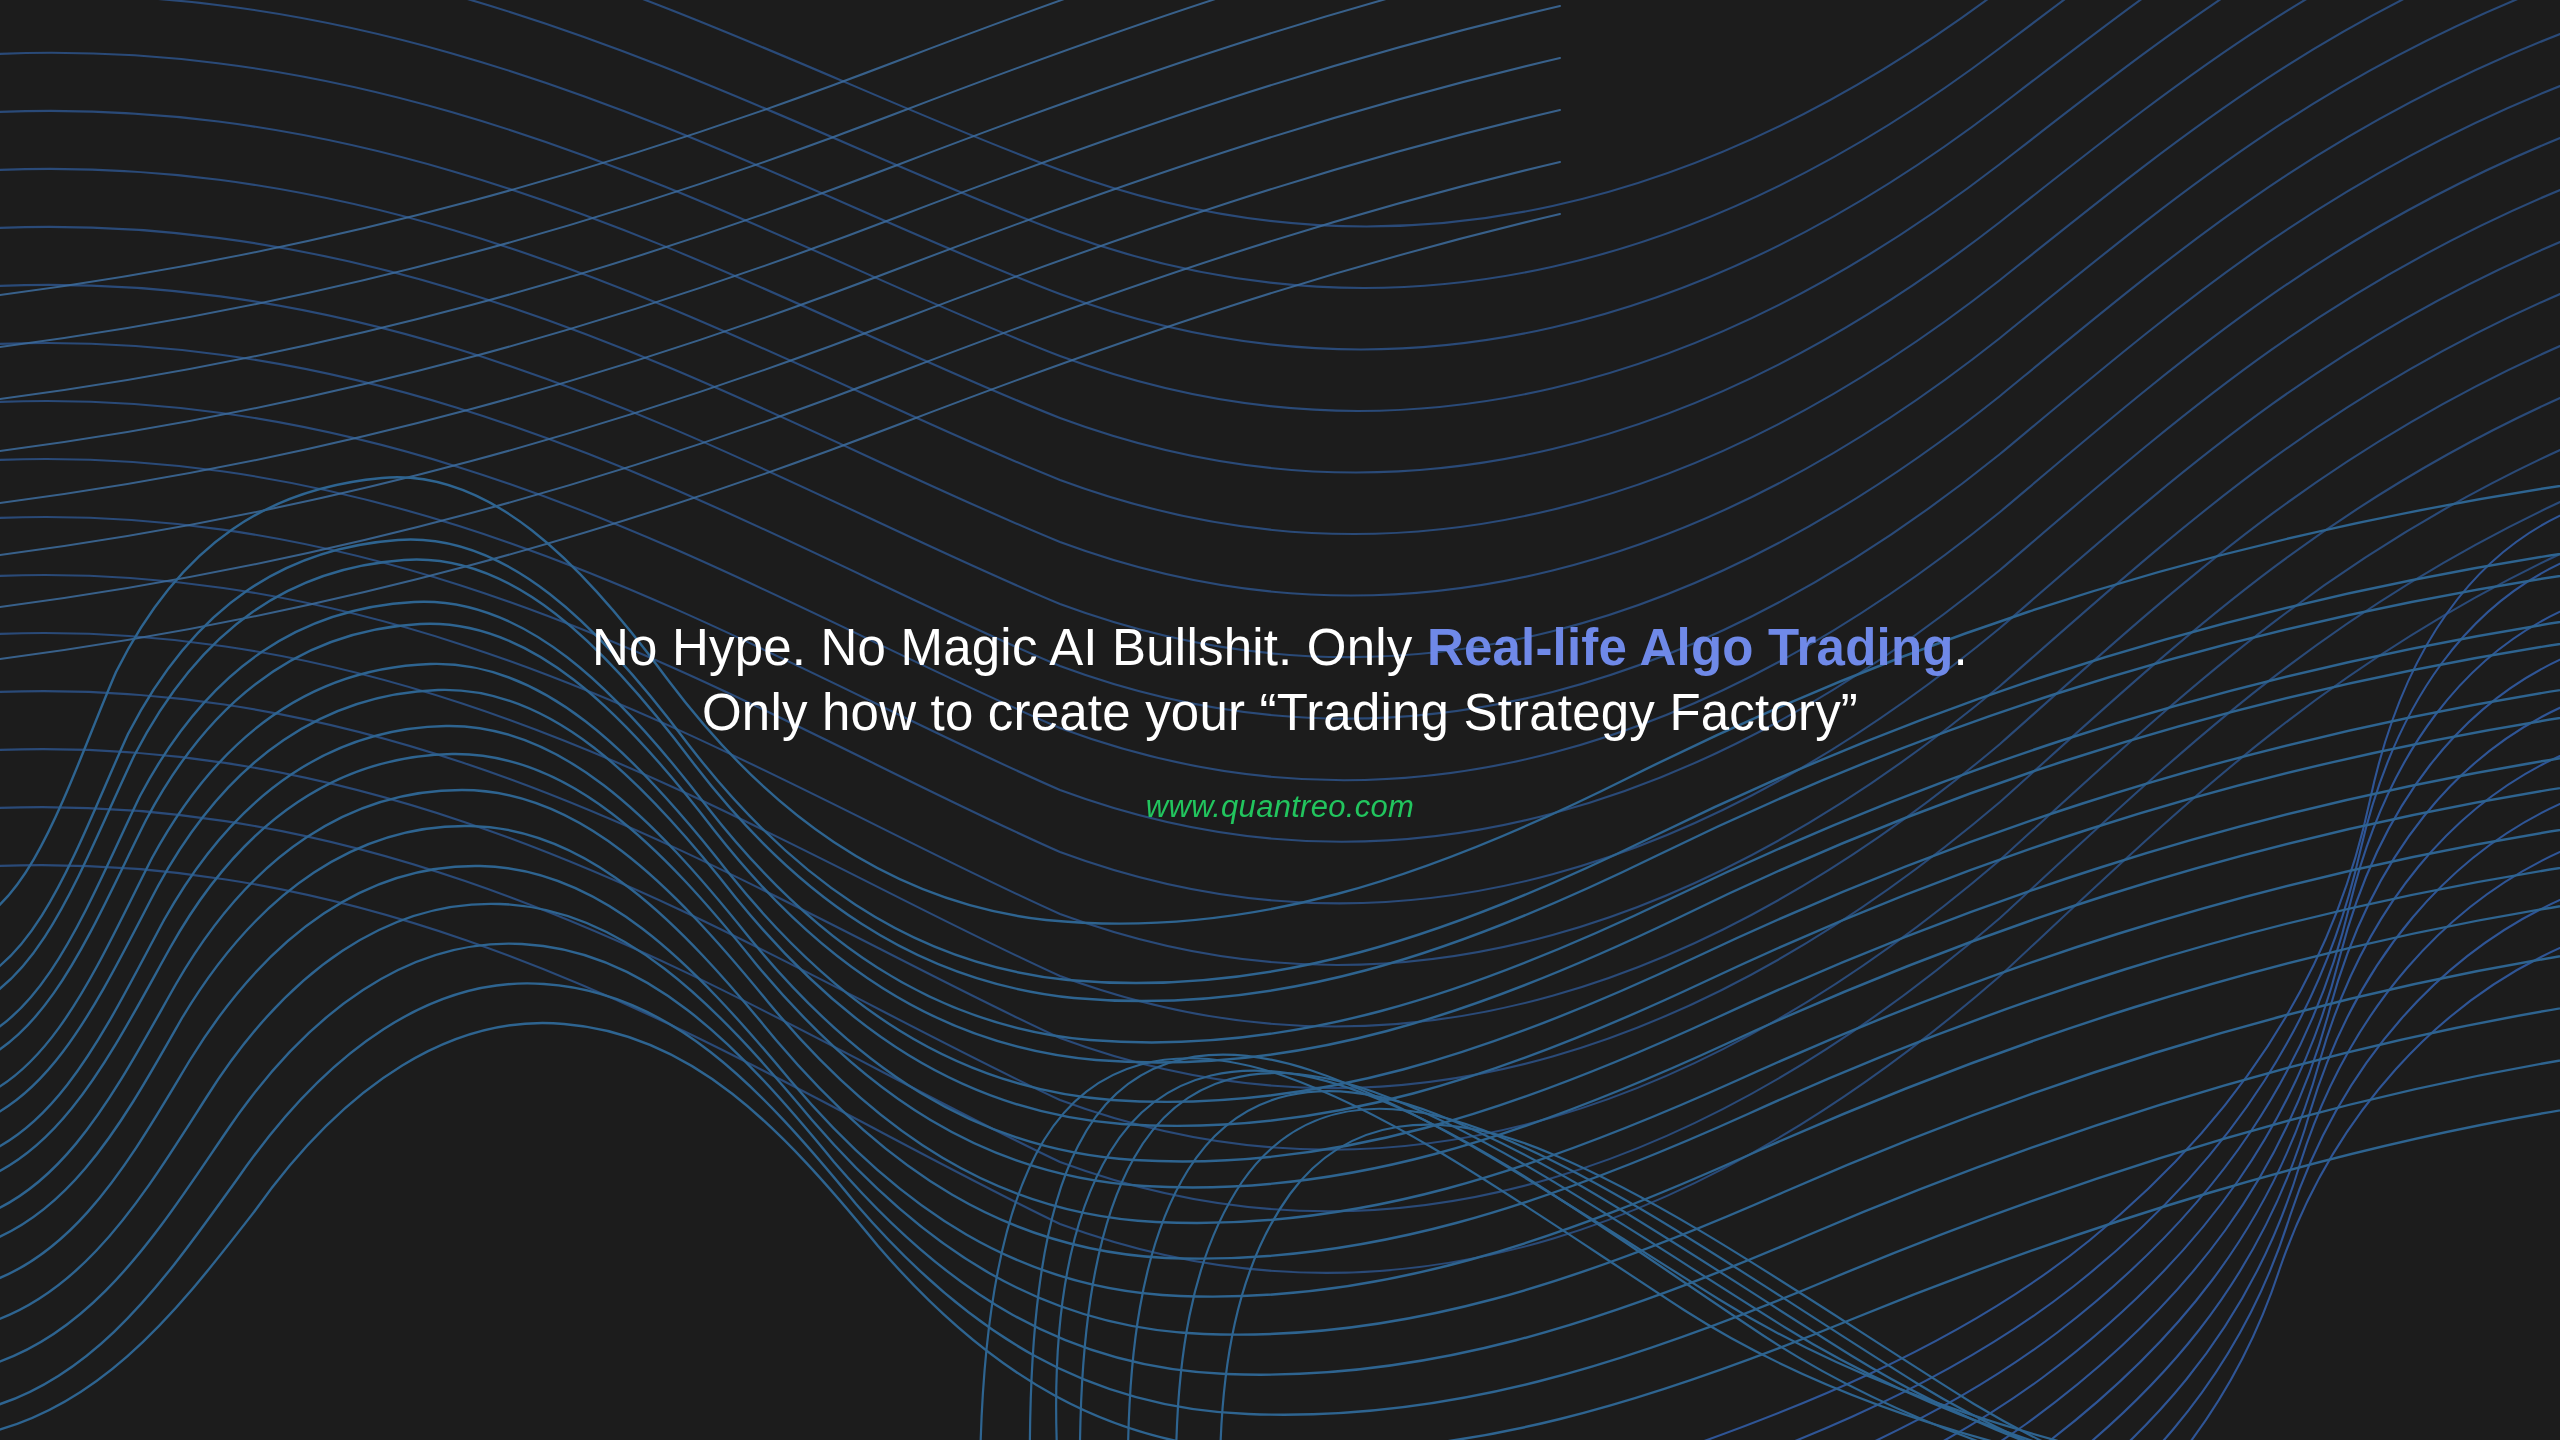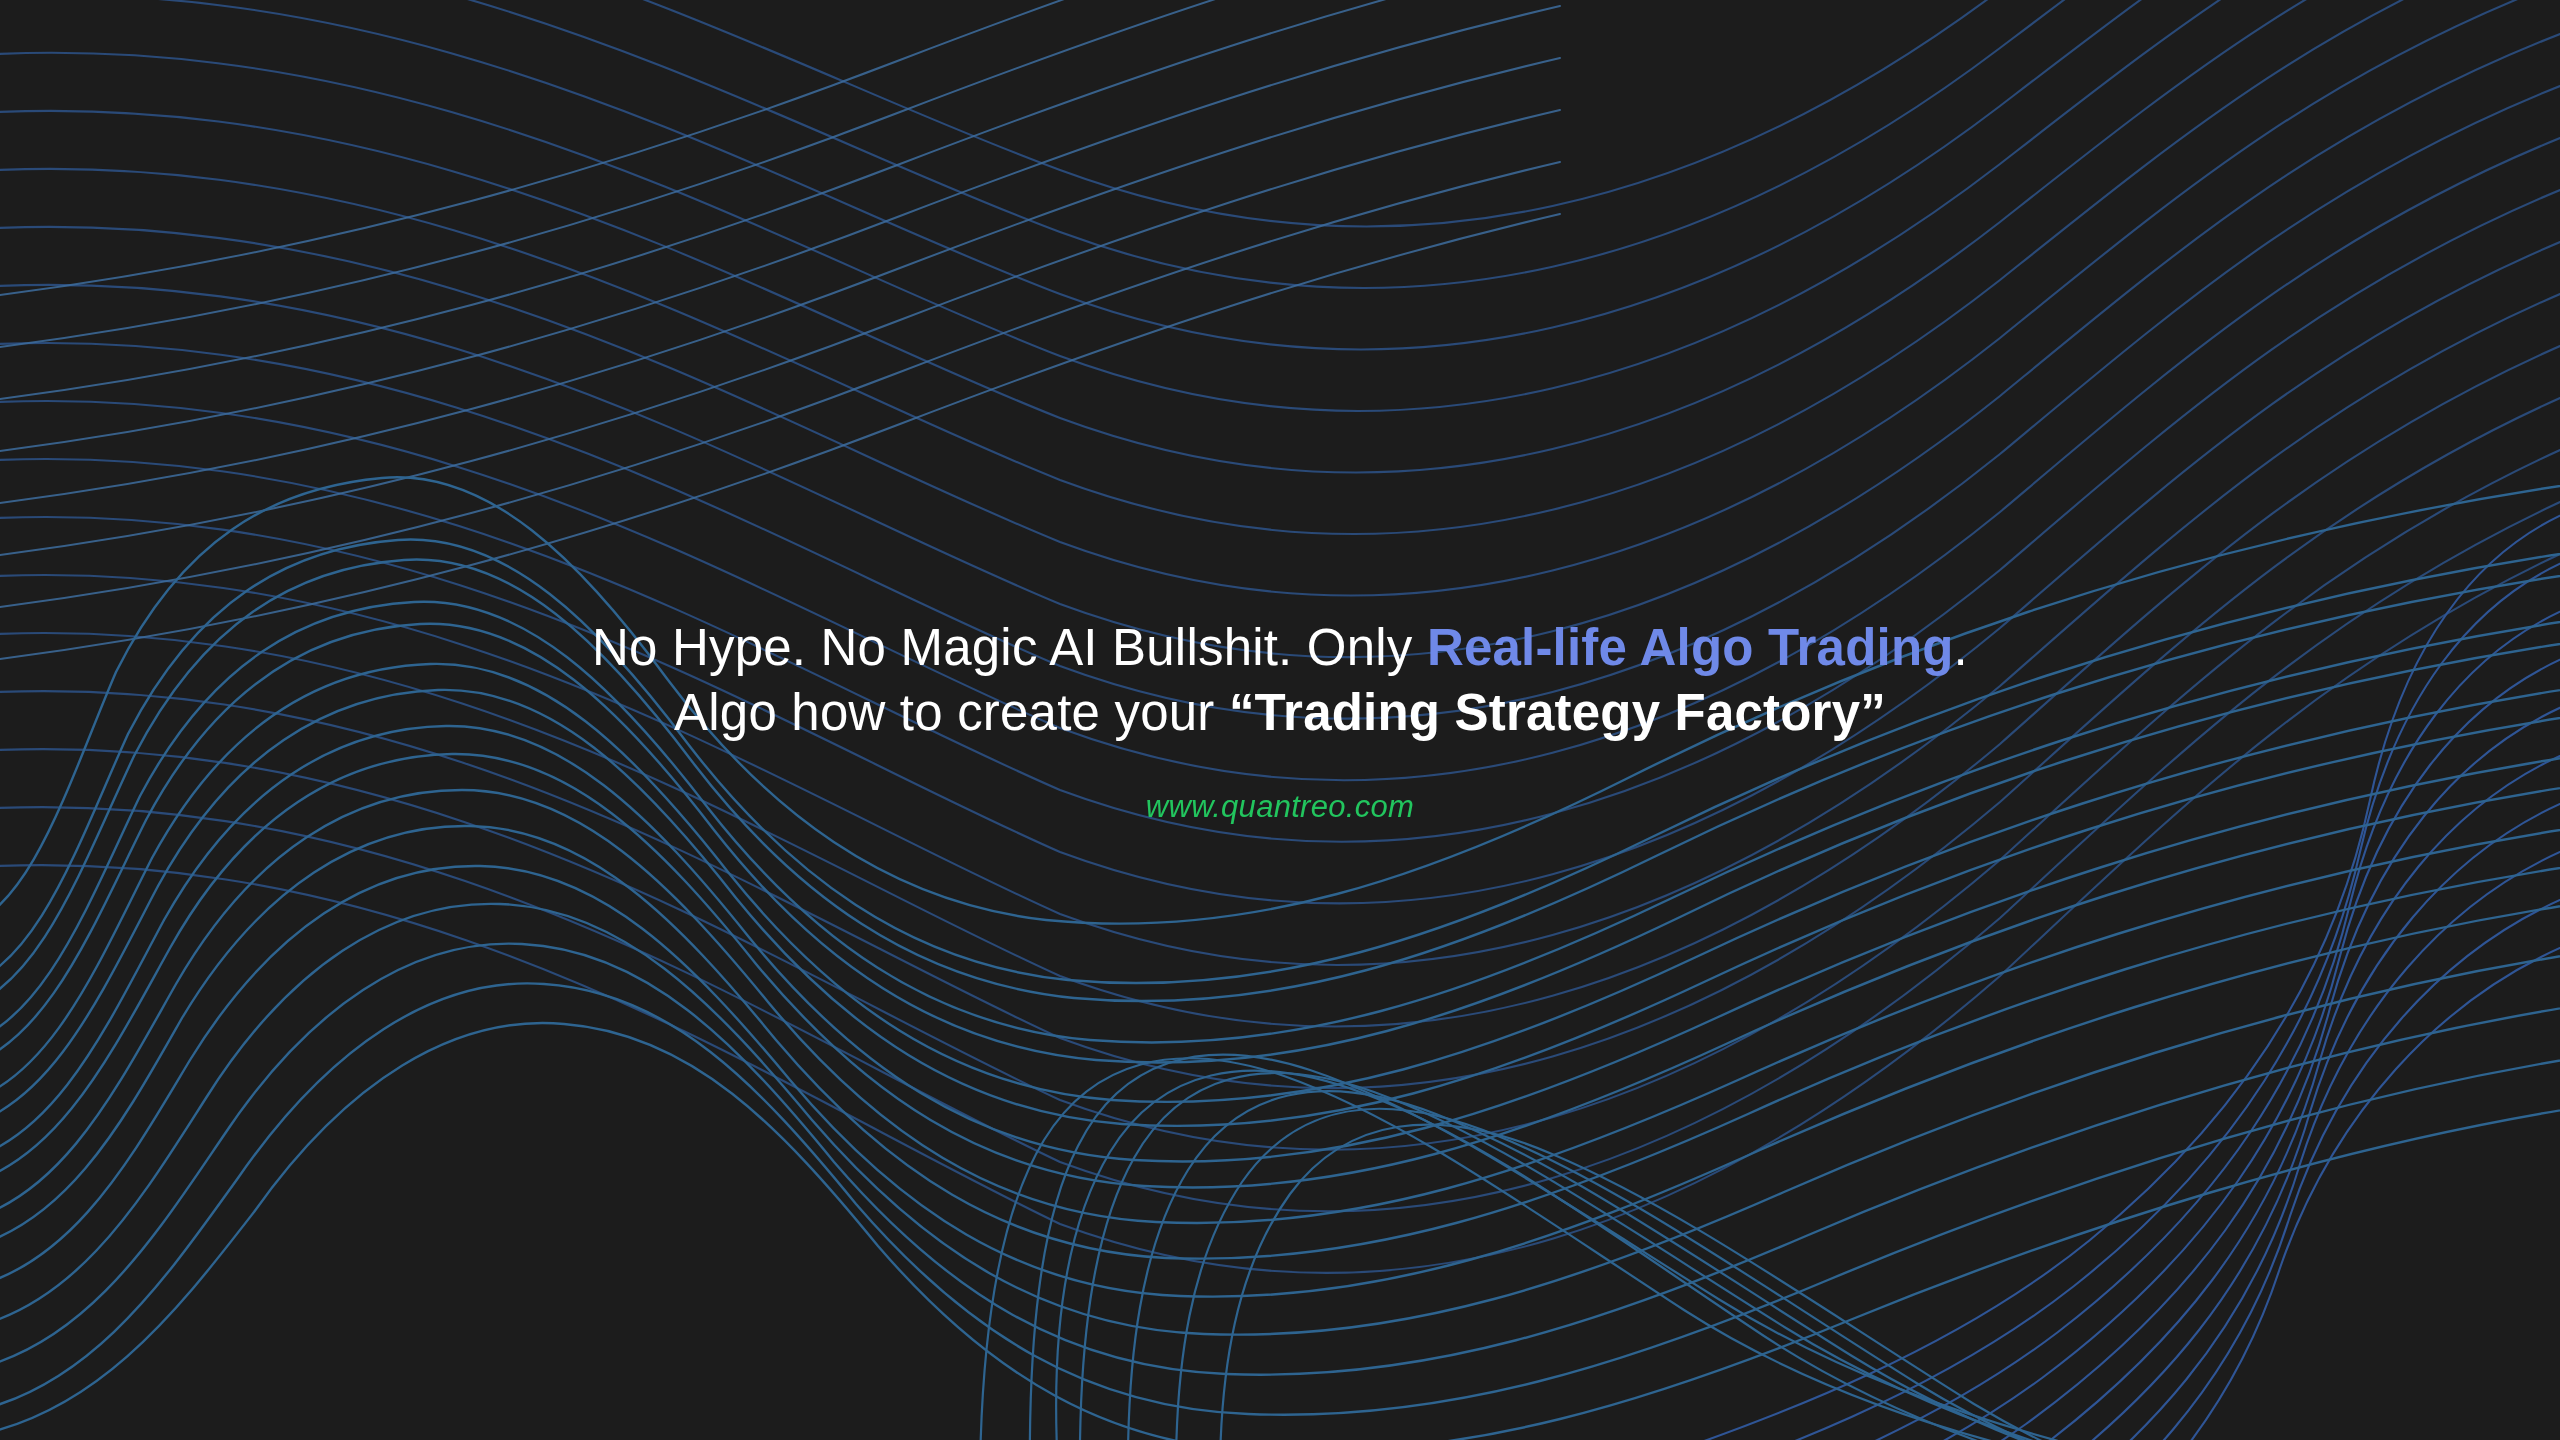--- a/index.html
+++ b/index.html
@@ -41,21 +41,21 @@
     line-height: 1.28;
     text-align: center;
     white-space: nowrap;
     margin: 0;
   }
   .headline .accent {
     color: #6f89e8;
     font-weight: 700;
   }
   .headline .strong {
-    font-weight: 700;
+    font-weight: 400;
     color: #ffffff;
   }
   .line-one { }
   .line-two { margin-bottom: 44px; }
   .site-url {
     color: #22c55e;
     font-size: 31px;
     font-style: italic;
     font-weight: 400;
     letter-spacing: 0.3px;
@@ -149,19 +149,19 @@
       <path d="M 1060,1500 C 1048,1346 1064,1228 1110,1152 C 1160,1070 1246,1050 1360,1092 C 1484,1138 1610,1234 1764,1336 C 1942,1452 2190,1524 2560,1552"></path>
       <path d="M 980,1470 C 982,1328 1000,1212 1044,1140 C 1092,1062 1174,1038 1284,1076 C 1404,1118 1530,1210 1684,1310 C 1862,1424 2116,1496 2560,1524"></path>
       <path d="M 1220,1498 C 1218,1366 1238,1266 1290,1194 C 1346,1118 1436,1104 1552,1154 C 1680,1208 1814,1304 1974,1404 C 2150,1510 2392,1568 2560,1590"></path>
     </g>
   </svg>
 
   <div id="content">
 
     <p class="headline line-one"><span>No Hype. No Magic AI Bullshit. Only </span><span class="accent">Real-life Algo Trading</span><span>.</span></p>
 
-    <p class="headline line-two"><span>Algo how to create your </span><span class="strong">“Trading Strategy Factory”</span></p>
+    <p class="headline line-two"><span>Only how to create your </span><span class="strong">“Trading Strategy Factory”</span></p>
 
     <p class="site-url">www.quantreo.com</p>
 
   </div>
 
 </div>
 
 </body></html>

